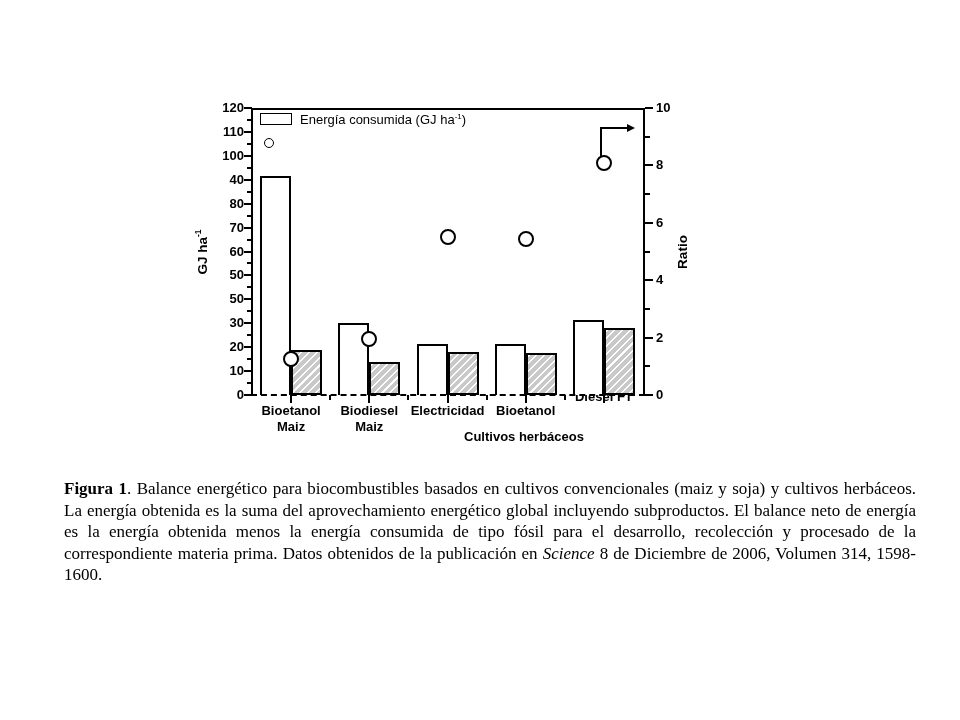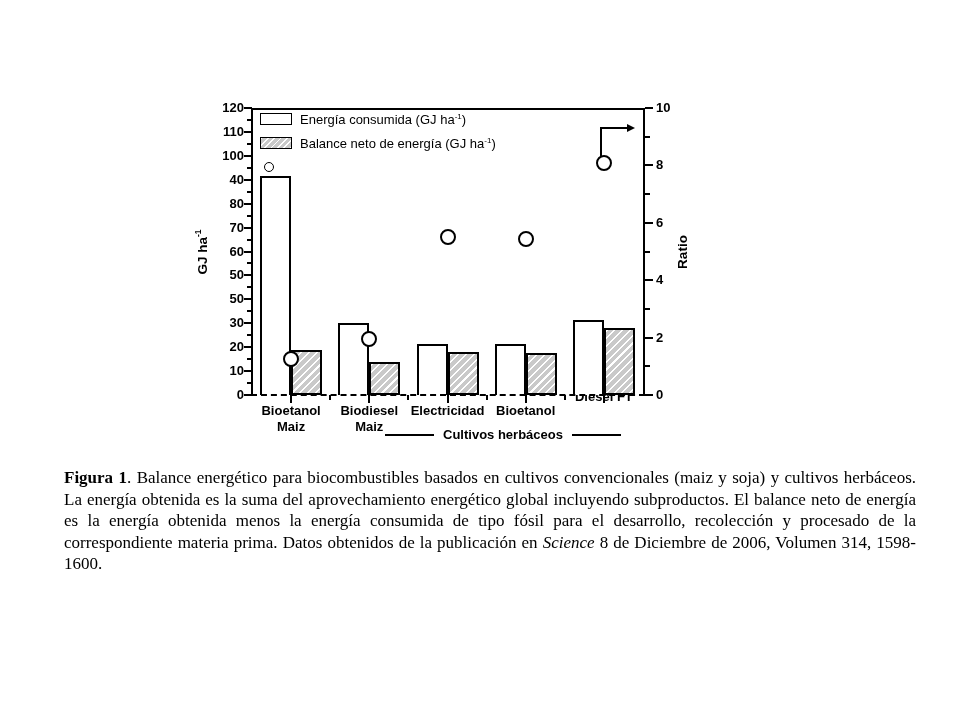--- a/index.html
+++ b/index.html
@@ -35,50 +35,46 @@
   
   .legend{position:absolute;left:260px;top:110px;z-index:7;}
   .legend-row{display:flex;align-items:center;height:18px;margin-bottom:6px;}
   .swatch{width:32px;height:12px;box-sizing:border-box;border:1.5px solid #000;background:#fff;margin-right:8px;flex:none;}
   .swatch.hatched{background-color:#c9c9c9;
       background-image:repeating-linear-gradient(135deg,#ffffff 0px,#ffffff 1.2px,rgba(255,255,255,0) 1.2px,rgba(255,255,255,0) 4.5px);}
   .legend-circle{width:10px;height:10px;box-sizing:border-box;border:1.5px solid #000;border-radius:50%;
                  background:#fff;margin:0 13px 0 4px;flex:none;}
   .legend-label{font-size:13px;white-space:nowrap;}
   
-  .group-row{position:absolute;left:385px;top:427px;width:236px;display:flex;align-items:center;z-index:1;}
+  .group-row{position:absolute;left:406px;top:427px;width:236px;display:flex;align-items:center;z-index:1;flex-direction:column;}
   .gline{flex:1;height:0;border-top:2px solid #000;}
   .group-text{font-size:13px;font-weight:bold;margin:0 9px;white-space:nowrap;}
   
   .arrow-svg{position:absolute;left:594px;top:120px;z-index:6;}
   
-  .caption{position:absolute;left:64px;top:467px;width:852px;text-align:justify;
+  .caption{position:absolute;left:64px;top:478px;width:852px;text-align:justify;
            font-family:"Liberation Serif",serif;font-size:17px;line-height:21.6px;}
   .caption b{font-weight:bold;}
   .caption i{font-style:italic;}
 </style>
 </head>
 <body>
 
 <div class="stage">
   <div class="figure" id="fig">
 
     <div class="axis axis-left"></div>
     <div class="axis axis-top"></div>
     <div class="axis axis-right"></div>
     <div class="baseline"></div>
 
     <div class="legend">
       <div class="legend-row">
         <span class="swatch"></span>
         <span class="legend-label"><span>Energía consumida (GJ ha</span><sup>-1</sup><span>)</span></span>
-      </div>
-      <div class="legend-row">
-        <span class="swatch hatched"></span>
-        <span class="legend-label"><span>Balance neto de energía (GJ ha</span><sup>-1</sup><span>)</span></span>
       </div>
       <div class="legend-row">
         <span class="legend-circle"></span>
       </div>
     </div>
 
     <div class="axis-title" style="left:202px;top:252px;"><span>GJ ha</span><sup>-1</sup></div>
     <div class="axis-title" style="left:682px;top:252px;"><span>Ratio</span></div>
 
     <div class="group-row">

